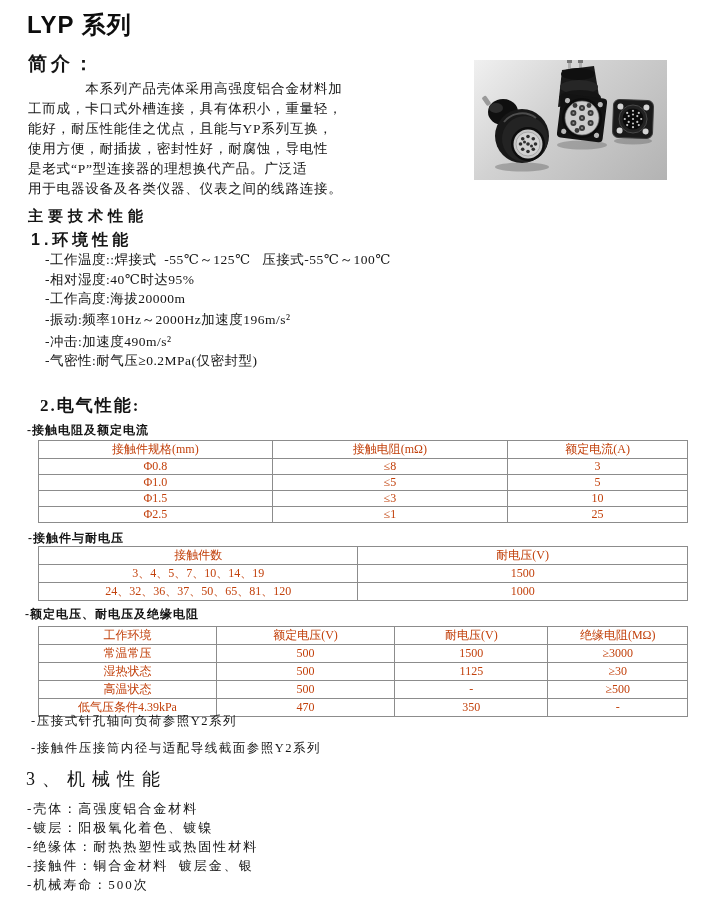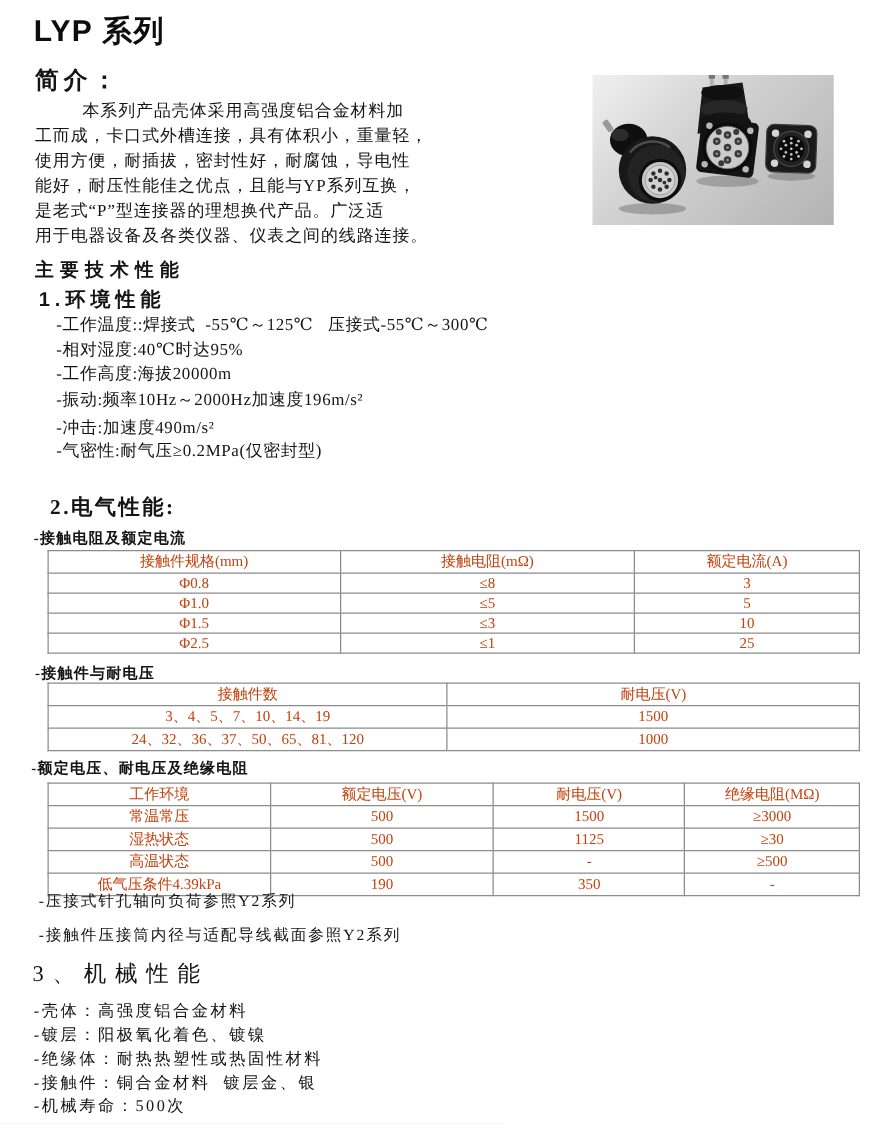--- a/index.html
+++ b/index.html
@@ -9,21 +9,21 @@
     font-family:"Liberation Serif","DejaVu Serif",serif;
   }
   .abs{position:absolute;}
 
   .title{left:27px;top:9px;font-family:"Liberation Sans","DejaVu Sans",sans-serif;
          font-weight:800;font-size:24px;letter-spacing:1px;color:#0d0d0d;}
 
   .intro-h{left:28px;top:51px;font-size:19px;font-weight:bold;letter-spacing:4px;}
   .intro-p{left:28px;top:79px;font-size:13.5px;line-height:20px;letter-spacing:0.8px;}
   .intro-p .ln{display:block;white-space:pre;}
-  .intro-p .ln.indent{padding-left:38px;}
+  .intro-p .ln.indent{padding-left:38px;text-align:right;}
 
   .photo{left:474px;top:60px;width:193px;height:120px;
          background:linear-gradient(135deg,#f0f0f0 0%,#d2d2d2 40%,#b3b3b3 100%);}
   .photo svg{display:block;}
 
   .h-tech{left:28px;top:207px;font-family:"Liberation Sans","DejaVu Sans",sans-serif;
           font-weight:700;font-size:15px;letter-spacing:5px;}
   .h-env{left:31px;top:230px;font-family:"Liberation Sans","DejaVu Sans",sans-serif;
          font-weight:700;font-size:16px;letter-spacing:4px;}
   .env-item{position:absolute;left:45px;font-size:13.5px;letter-spacing:0.5px;white-space:pre;}
@@ -48,22 +48,22 @@
 
 <div class="page">
 
   <div class="abs title">LYP 系列</div>
 
   <div class="abs intro-h">简介：</div>
 
   <div class="abs intro-p">
     <span class="ln indent">本系列产品壳体采用高强度铝合金材料加</span>
     <span class="ln">工而成，卡口式外槽连接，具有体积小，重量轻，</span>
+    <span class="ln">能好，耐压性能佳之优点，且能与YP系列互换，</span>
     <span class="ln">使用方便，耐插拔，密封性好，耐腐蚀，导电性</span>
-    <span class="ln">能好，耐压性能佳之优点，且能与YP系列互换，</span>
     <span class="ln">是老式“P”型连接器的理想换代产品。广泛适</span>
     <span class="ln">用于电器设备及各类仪器、仪表之间的线路连接。</span>
   </div>
 
   <div class="abs photo">
     <svg width="193" height="120" viewBox="0 0 193 120">
 
       <ellipse cx="48" cy="107" rx="27" ry="4.5" fill="rgba(0,0,0,0.22)"></ellipse>
       <ellipse cx="108" cy="85" rx="25" ry="4.5" fill="rgba(0,0,0,0.20)"></ellipse>
       <ellipse cx="159" cy="81" rx="19" ry="3.5" fill="rgba(0,0,0,0.20)"></ellipse>
@@ -164,21 +164,21 @@
           <circle cx="150.8" cy="59" r="1.1"></circle>
             <circle cx="153.2" cy="52.9" r="1.1"></circle>
         </g>
       </g>
     </svg>
   </div>
 
   <div class="abs h-tech">主要技术性能</div>
   <div class="abs h-env">1.环境性能</div>
 
-  <div class="env-item" style="top:251px">-工作温度::焊接式  -55℃～125℃   压接式-55℃～300℃</div>
+  <div class="env-item" style="top:251px">-工作温度::焊接式  -55℃～125℃   压接式-55℃～100℃</div>
   <div class="env-item" style="top:271px">-相对湿度:40℃时达95%</div>
   <div class="env-item" style="top:290px">-工作高度:海拔20000m</div>
   <div class="env-item" style="top:311px">-振动:频率10Hz～2000Hz加速度196m/s²</div>
   <div class="env-item" style="top:333px">-冲击:加速度490m/s²</div>
   <div class="env-item" style="top:352px">-气密性:耐气压≥0.2MPa(仅密封型)</div>
 
   <div class="abs h-elec">2.电气性能:</div>
 
   <div class="abs tcap" style="left:27px;top:422px">-接触电阻及额定电流</div>
   <table class="doc" id="t1">
@@ -266,21 +266,21 @@
       <td>≥30</td>
     </tr>
     <tr>
       <td>高温状态</td>
       <td>500</td>
       <td>-</td>
       <td>≥500</td>
     </tr>
     <tr>
       <td>低气压条件4.39kPa</td>
-      <td>190</td>
+      <td>470</td>
       <td>350</td>
       <td>-</td>
     </tr>
   </tbody>
     </table>
 
   <div class="note" style="left:31px;top:713px">-压接式针孔轴向负荷参照Y2系列</div>
   <div class="note" style="left:31px;top:740px">-接触件压接筒内径与适配导线截面参照Y2系列</div>
 
   <div class="abs h-mech">3、机械性能</div>

